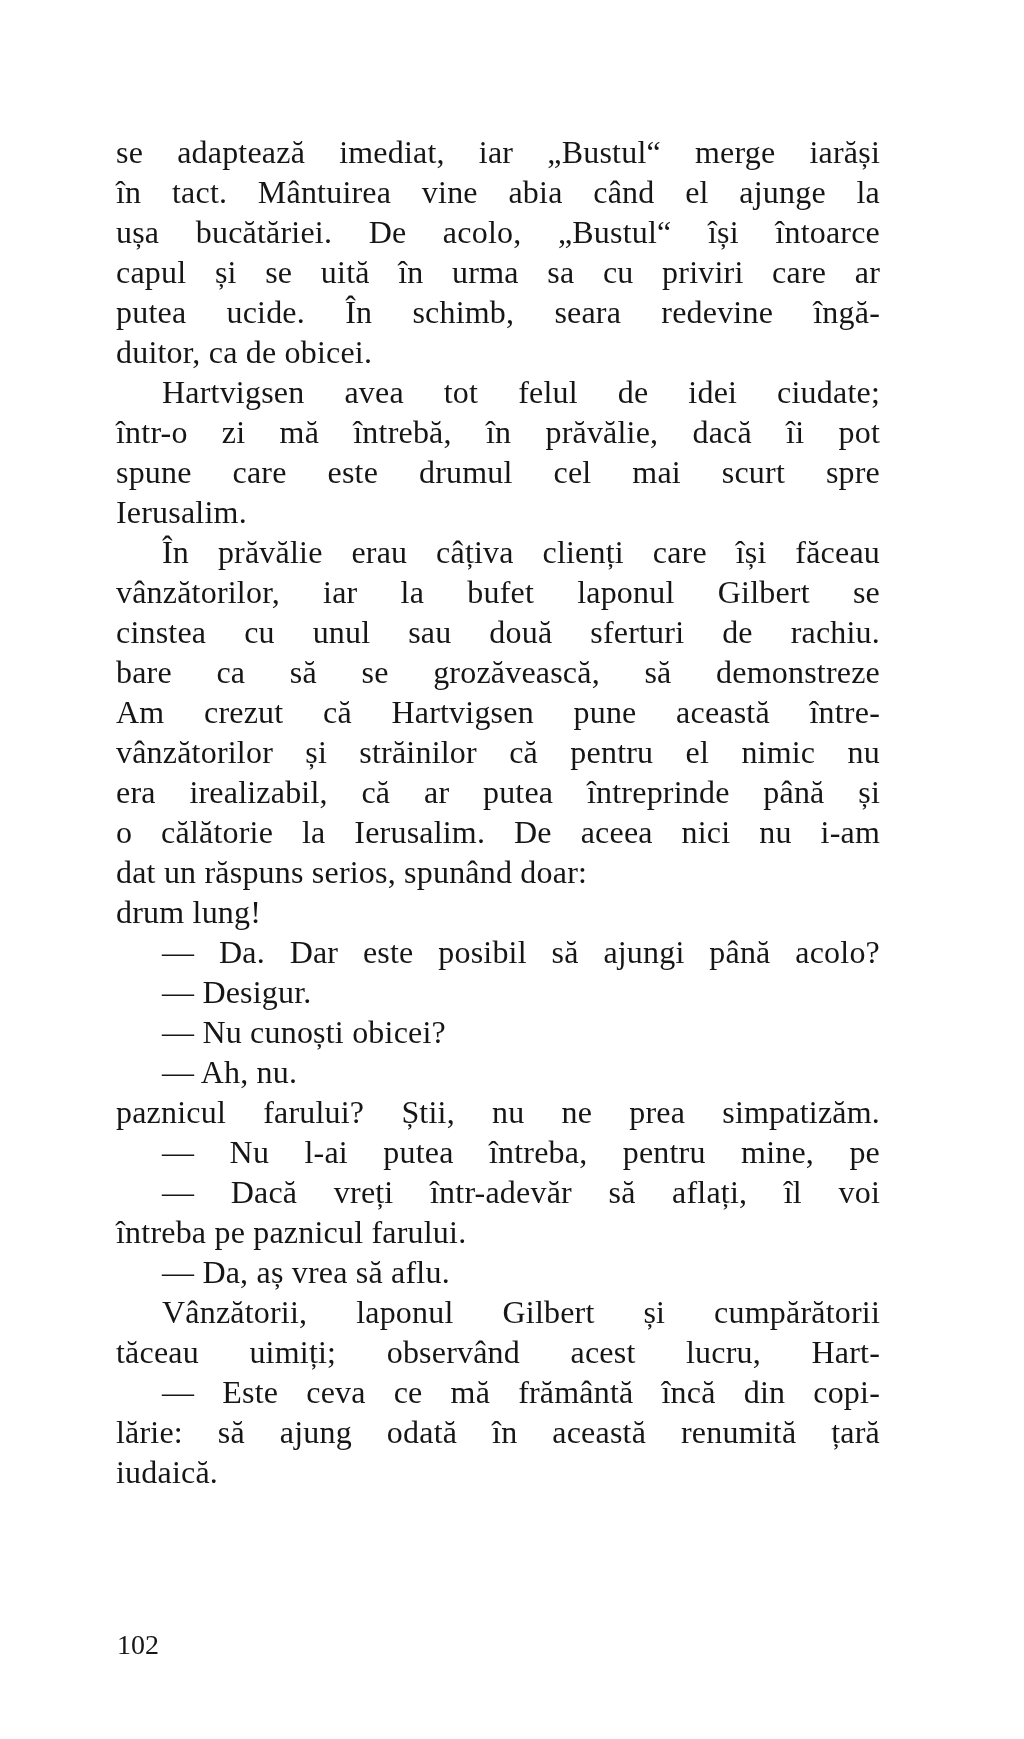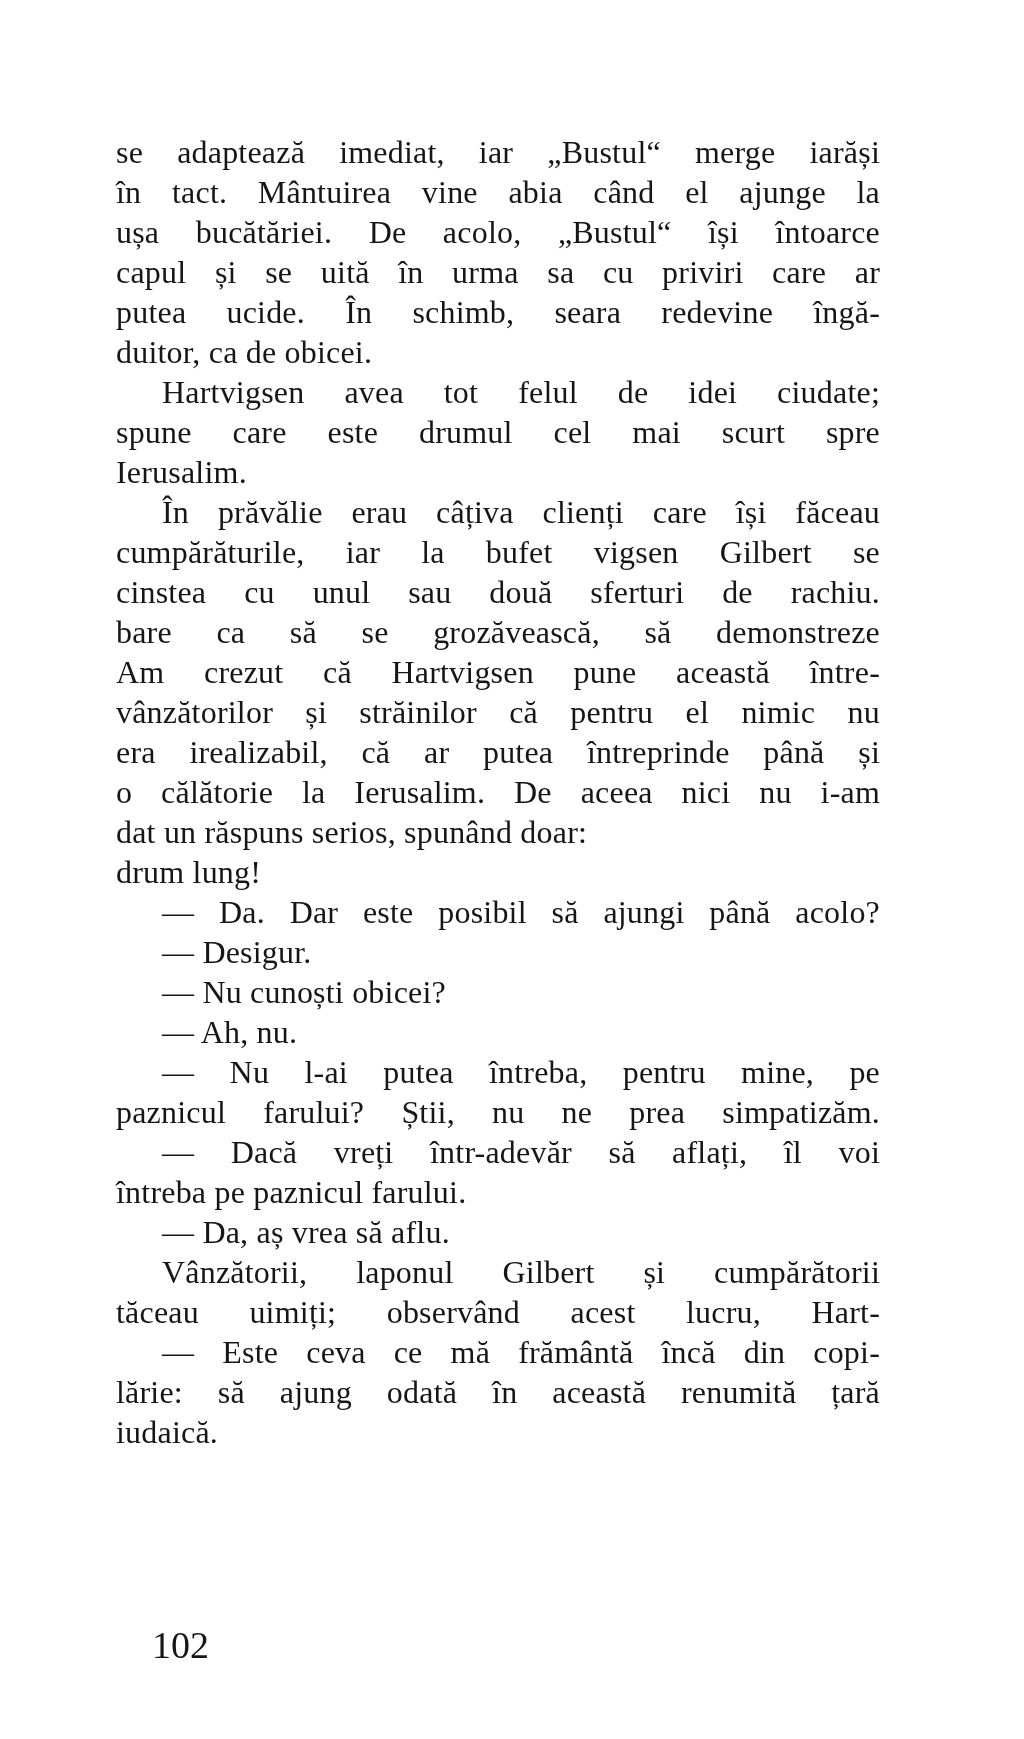--- a/index.html
+++ b/index.html
@@ -41,47 +41,47 @@
     text-align-last: left;
   }
   .line.indent {
     text-indent: 46px;
     font-family: Liberation Serif, serif;
   }
   .page-number {
     position: absolute;
     left: 117px;
     top: 1627px;
-    font-size: 38px;
+    font-size: 28px;
     line-height: 36px;
     color: #161616;
-    margin-left: 35px;
   }
 </style>
 </head>
 <body>
 
 <div class="book-page">
   <div class="text-block">
       <div class="paragraph">
         <div class="line fill">se adaptează imediat, iar „Bustul“ merge iarăși</div>
         <div class="line fill">în tact. Mântuirea vine abia când el ajunge la</div>
         <div class="line fill">ușa bucătăriei. De acolo, „Bustul“ își întoarce</div>
         <div class="line fill">capul și se uită în urma sa cu priviri care ar</div>
         <div class="line fill">putea ucide. În schimb, seara redevine îngă-</div>
         <div class="line last">duitor, ca de obicei.</div>
       </div>
       <div class="paragraph">
         <div class="line fill indent">Hartvigsen avea tot felul de idei ciudate;</div>
+        <div class="line fill">într-o zi mă întrebă, în prăvălie, dacă îi pot</div>
         <div class="line fill">spune care este drumul cel mai scurt spre</div>
         <div class="line last">Ierusalim.</div>
       </div>
       <div class="paragraph">
         <div class="line fill indent">În prăvălie erau câțiva clienți care își făceau</div>
-        <div class="line fill">cumpărăturile, iar la bufet vigsen Gilbert se</div>
+        <div class="line fill">vânzătorilor, iar la bufet laponul Gilbert se</div>
         <div class="line fill">cinstea cu unul sau două sferturi de rachiu.</div>
         <div class="line fill">bare ca să se grozăvească, să demonstreze</div>
         <div class="line fill">Am crezut că Hartvigsen pune această între-</div>
         <div class="line fill">vânzătorilor și străinilor că pentru el nimic nu</div>
         <div class="line fill">era irealizabil, că ar putea întreprinde până și</div>
         <div class="line fill">o călătorie la Ierusalim. De aceea nici nu i-am</div>
         <div class="line last">dat un răspuns serios, spunând doar:</div>
       </div>
       <div class="paragraph">
         <div class="line last">drum lung!</div>
@@ -92,22 +92,22 @@
       <div class="paragraph">
         <div class="line last indent">— Desigur.</div>
       </div>
       <div class="paragraph">
         <div class="line last indent">— Nu cunoști obicei?</div>
       </div>
       <div class="paragraph">
         <div class="line last indent">— Ah, nu.</div>
       </div>
       <div class="paragraph">
+        <div class="line fill">paznicul farului? Știi, nu ne prea simpatizăm.</div>
         <div class="line fill indent">— Nu l-ai putea întreba, pentru mine, pe</div>
-        <div class="line fill">paznicul farului? Știi, nu ne prea simpatizăm.</div>
       </div>
       <div class="paragraph">
         <div class="line fill indent">— Dacă vreți într-adevăr să aflați, îl voi</div>
         <div class="line last">întreba pe paznicul farului.</div>
       </div>
       <div class="paragraph">
         <div class="line last indent">— Da, aș vrea să aflu.</div>
       </div>
       <div class="paragraph">
         <div class="line fill indent">Vânzătorii, laponul Gilbert și cumpărătorii</div>

